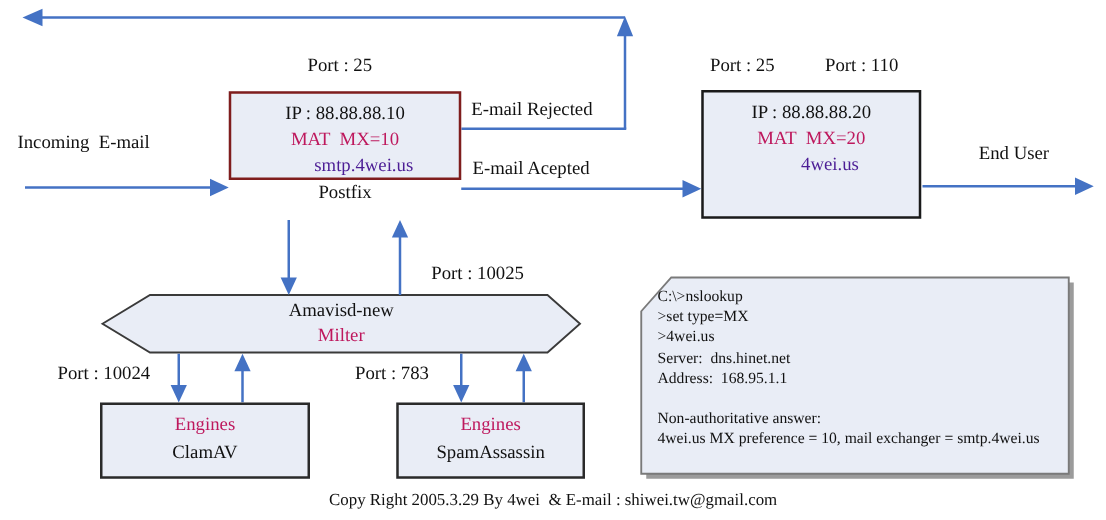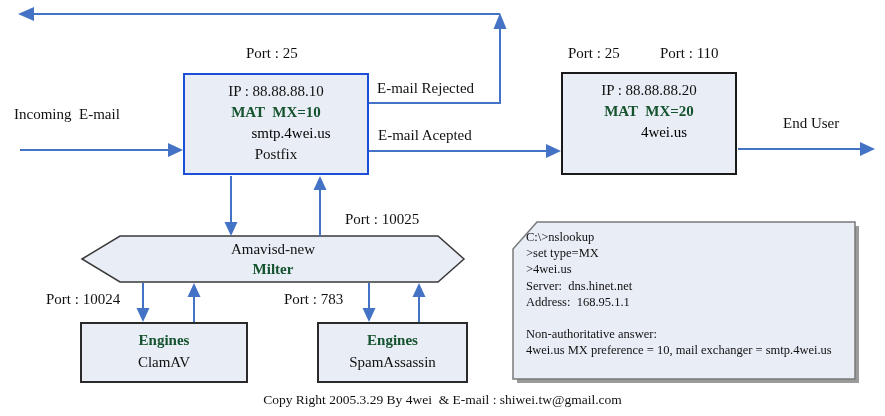--- a/index.html
+++ b/index.html
@@ -13,27 +13,27 @@
   }
   #wires{position:absolute;left:0;top:0;z-index:0;}
   .node{
     position:absolute;
     background:#e9edf6;
     text-align:center;
     z-index:1;
     box-sizing:border-box;
   }
   .node .ln{white-space:pre;}
-  #postfix-box{left:183px;top:73px;width:186px;height:102px;border:2px solid #1d4ed8;font-size:15px;line-height:21px;padding-top:6px;}
+  #postfix-box{left:183px;top:73px;width:186px;height:71px;border:2px solid #7f1d1d;font-size:15px;line-height:21px;padding-top:6px;}
   #sendmail-box{left:561px;top:72px;width:176px;height:103px;border:2px solid #1a1a1a;font-size:15px;line-height:21px;padding-top:6px;}
   #clamav-box{left:80px;top:322px;width:168px;height:61px;border:2px solid #2a2a2a;font-size:15px;line-height:22px;padding-top:5px;}
   #spamassassin-box{left:317px;top:322px;width:151px;height:61px;border:2px solid #2a2a2a;font-size:15px;line-height:22px;padding-top:5px;}
   #milter-label{position:absolute;left:82px;top:239px;width:382px;text-align:center;font-size:15px;line-height:20px;z-index:1;}
-  .blue{color:#14532d;font-weight:bold;}
-  .red{color:#000000;padding-left:30px;}
+  .blue{color:#be185d;}
+  .red{color:#4c1d95;padding-left:30px;}
   .lbl{position:absolute;font-size:15px;white-space:pre;z-index:1;}
   .port{position:absolute;font-size:15px;white-space:pre;z-index:1;}
   #nslookup-text{
     position:absolute;left:526px;top:229px;width:325px;
     font-size:12.5px;line-height:16.2px;z-index:1;
   }
   .nsline{white-space:pre;min-height:16.2px;}
   #copyright{position:absolute;left:0;top:392px;width:885px;text-align:center;font-size:13.5px;white-space:pre;z-index:1;}
 </style>
 </head>

